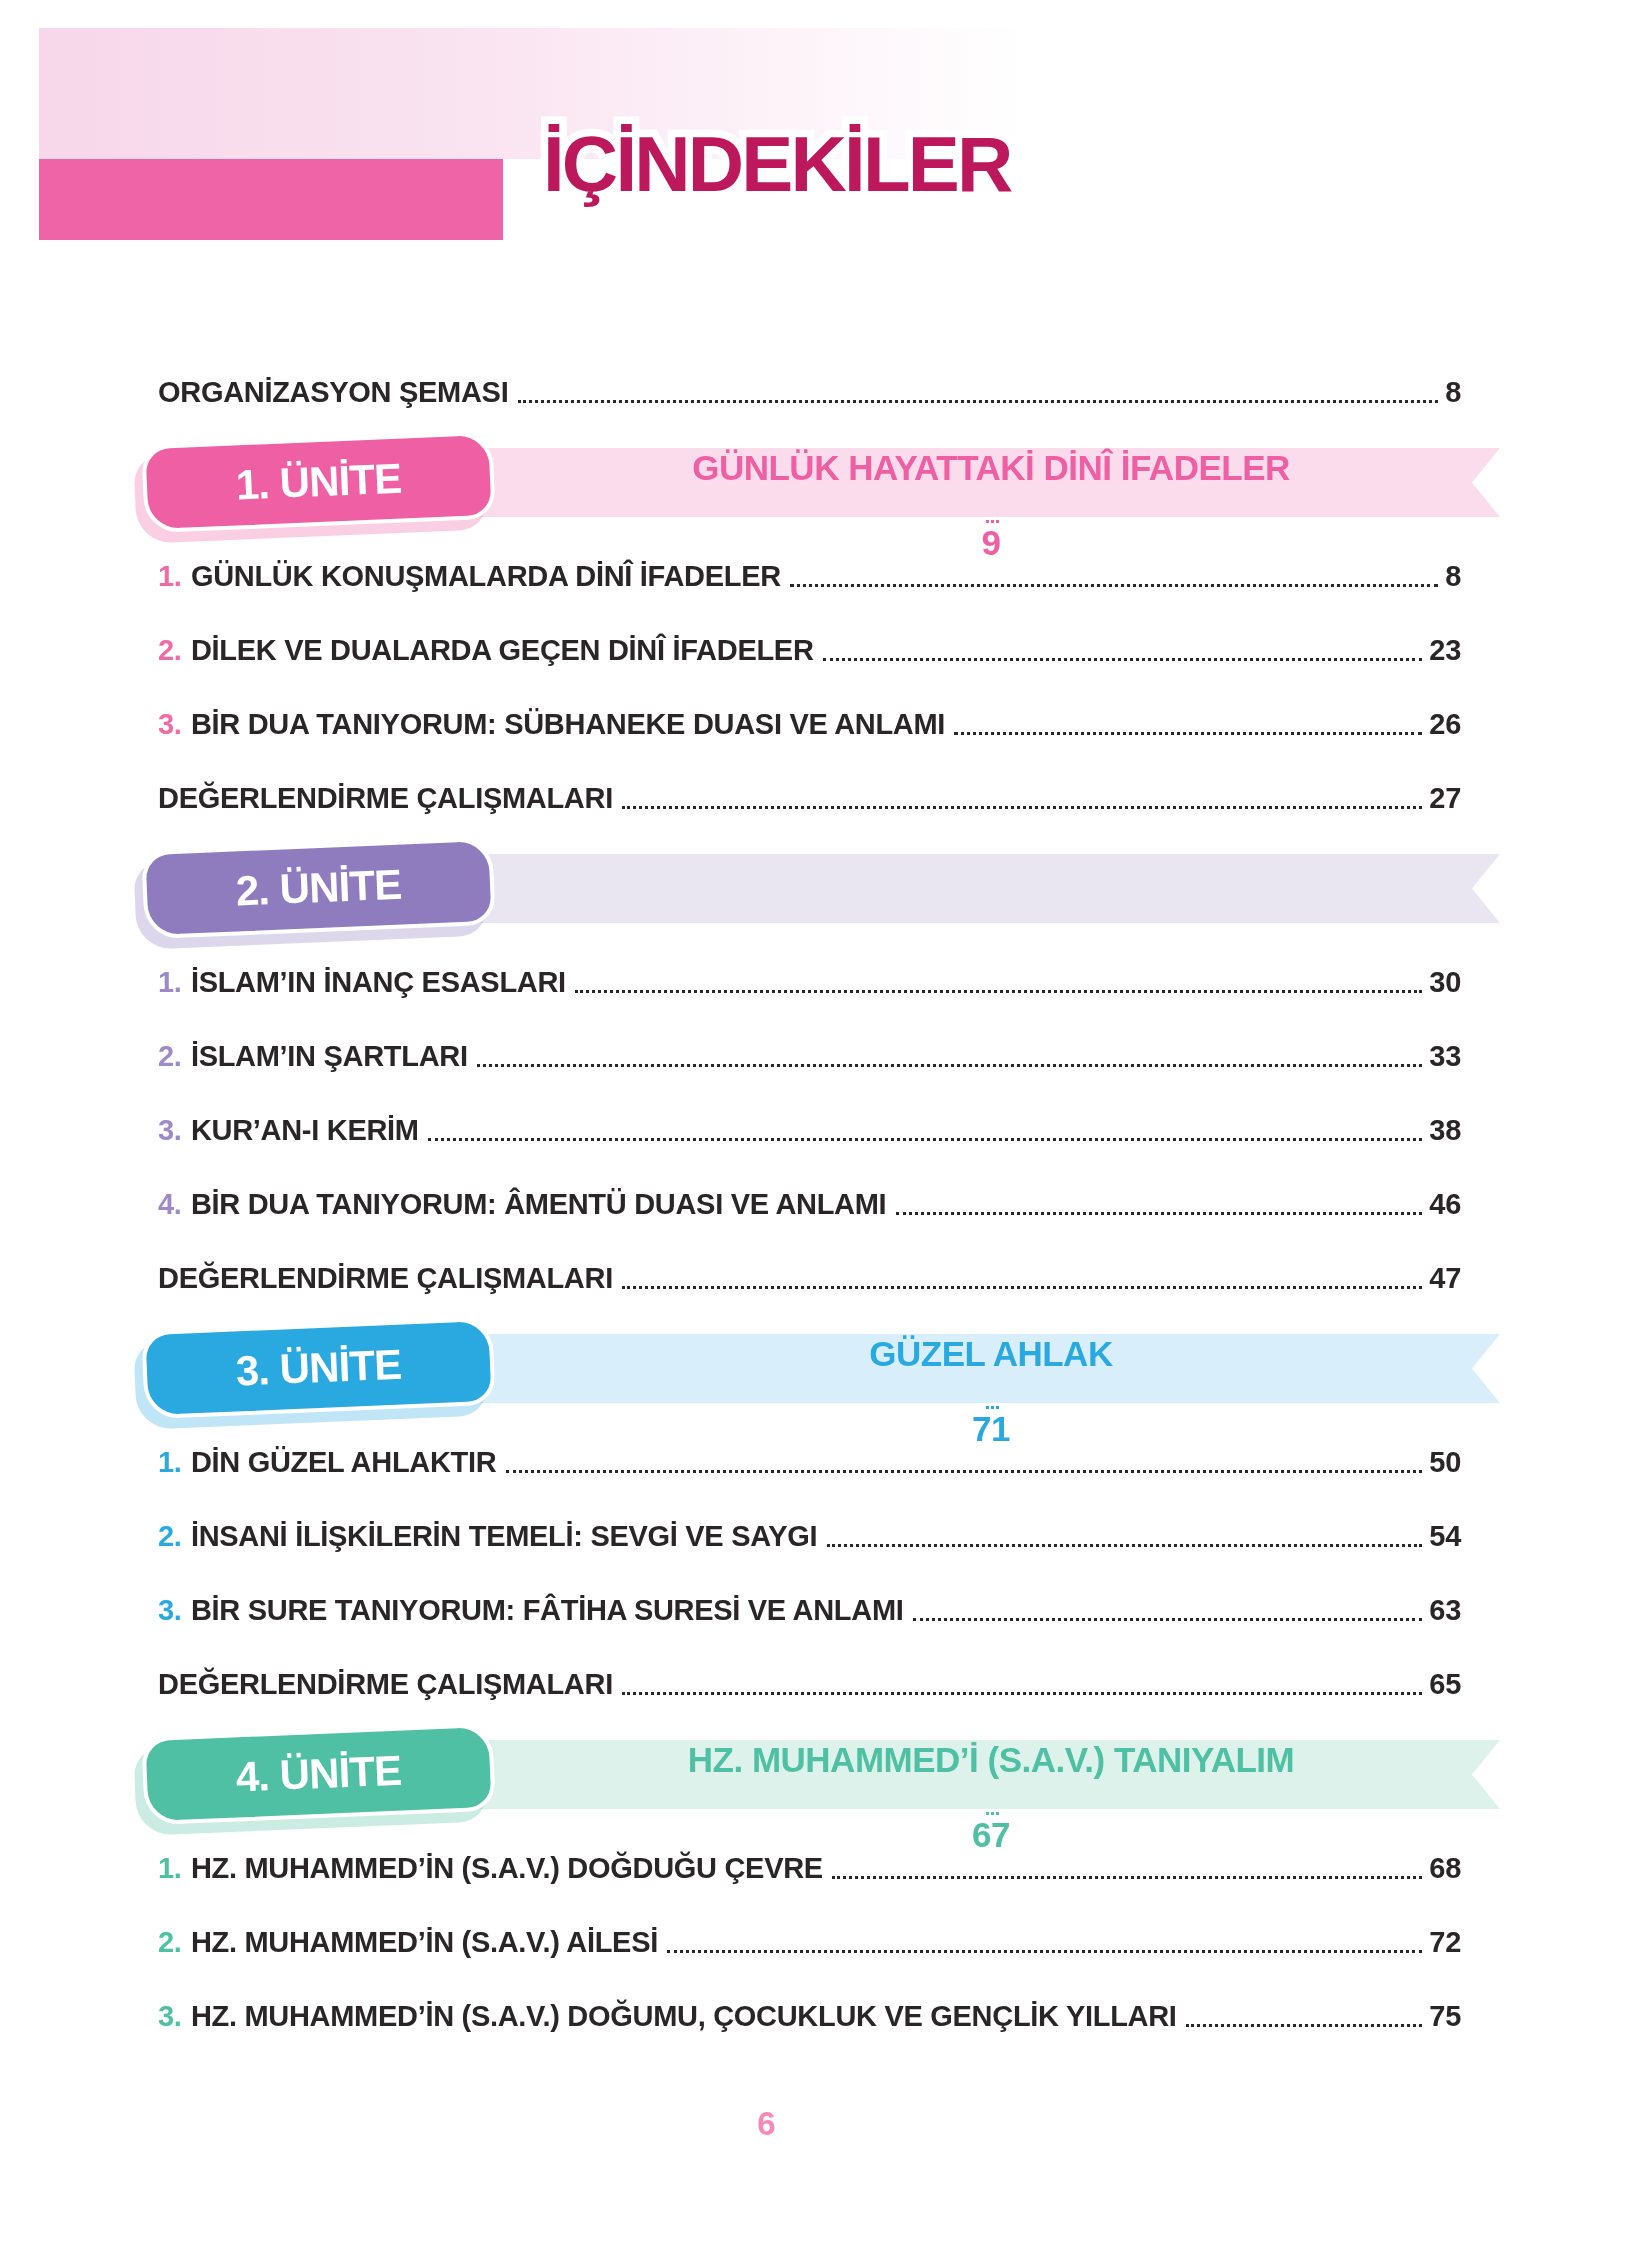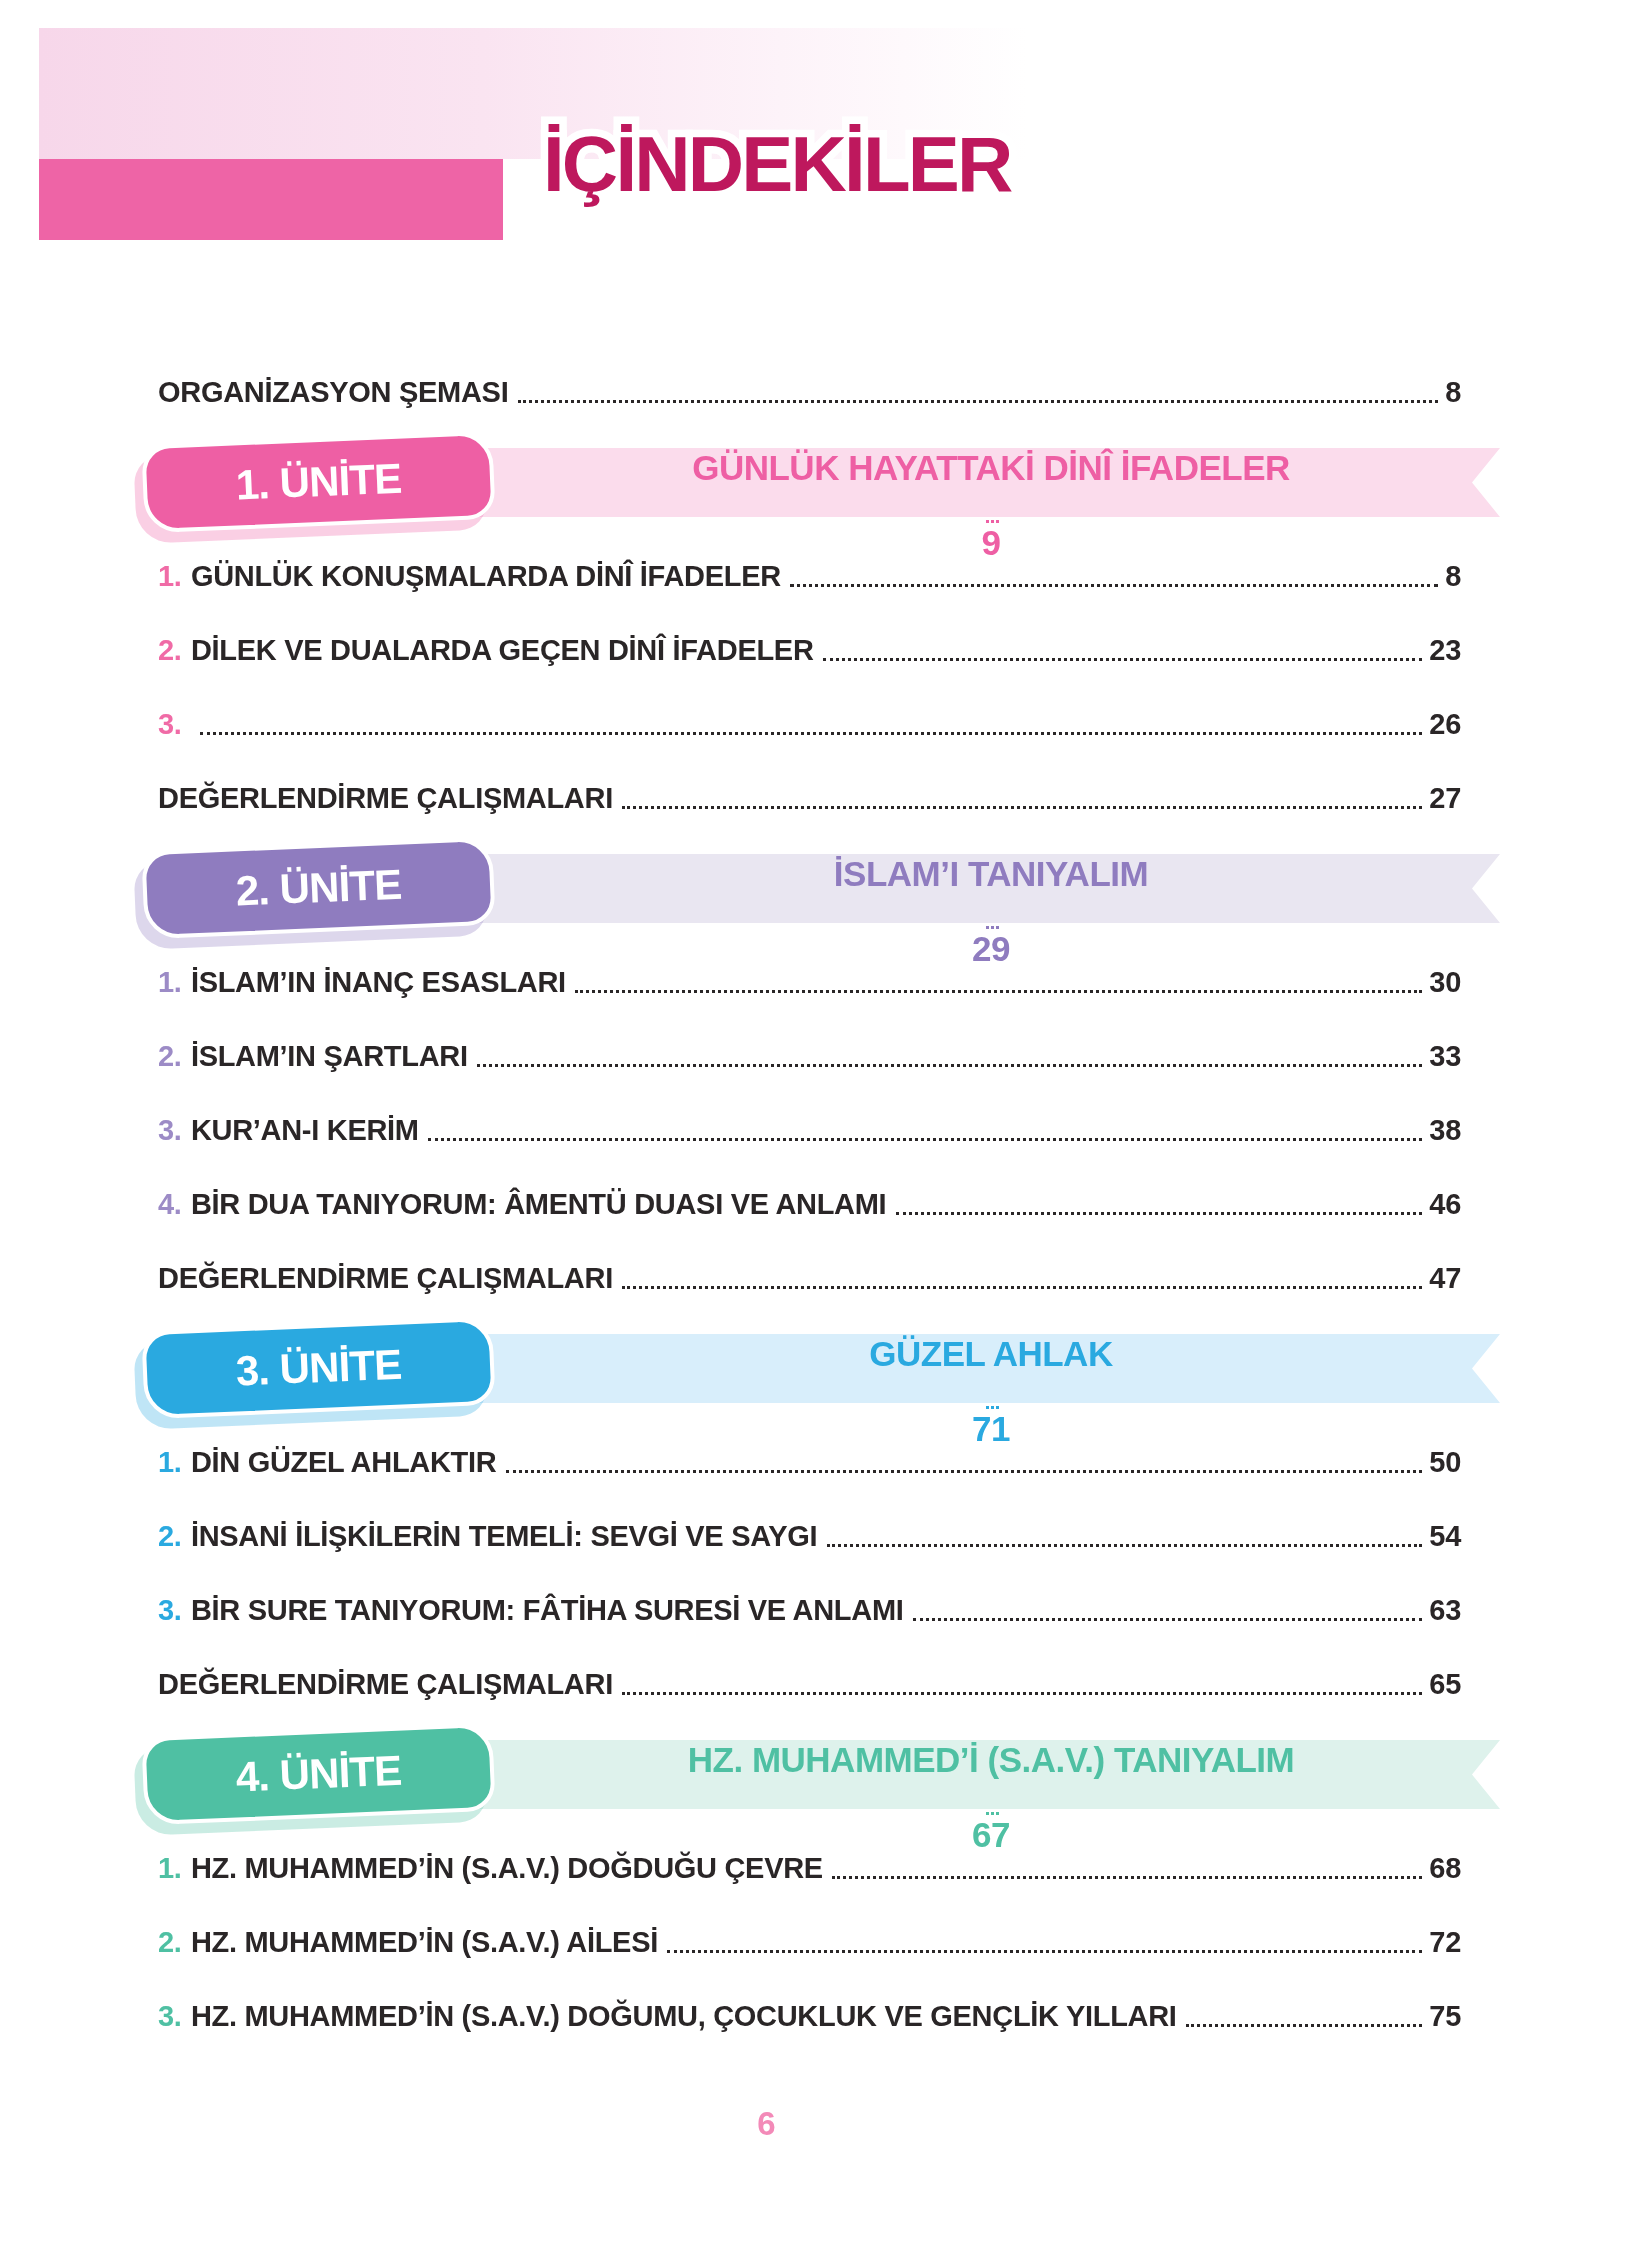--- a/index.html
+++ b/index.html
@@ -108,41 +108,37 @@
             <span class="page-num">8</span>
           </div>
           <div class="item-row">
             <span class="num">2.</span>
             <span class="label">DİLEK VE DUALARDA GEÇEN DİNÎ İFADELER</span>
             <span class="leader"></span>
             <span class="page-num">23</span>
           </div>
           <div class="item-row">
             <span class="num">3.</span>
+            <span class="label">BİR DUA TANIYORUM: SÜBHANEKE DUASI VE ANLAMI</span>
             <span class="leader"></span>
             <span class="page-num">26</span>
           </div>
           <div class="item-row">
             <span class="label">DEĞERLENDİRME ÇALIŞMALARI</span>
             <span class="leader"></span>
             <span class="page-num">27</span>
           </div>
         </div>
   </div>
 
   <div class="unit-section" style="--uc: #8f7cbf; --band: #e9e6f1; --num: #9c8bc6; --shadow: rgba(143,124,191,0.30);">
     <div class="unit-banner">
       <div class="band"></div>
       <div class="badge">
         <span class="badge-label">2. ÜNİTE</span>
-      </div>
-      <div class="banner-row">
-        <span class="unit-title">İSLAM’I TANIYALIM</span>
-        <span class="leader"></span>
-        <span class="unit-page">29</span>
       </div>
     </div>
     <div class="unit-items">
           <div class="item-row">
             <span class="num">1.</span>
             <span class="label">İSLAM’IN İNANÇ ESASLARI</span>
             <span class="leader"></span>
             <span class="page-num">30</span>
           </div>
           <div class="item-row">

